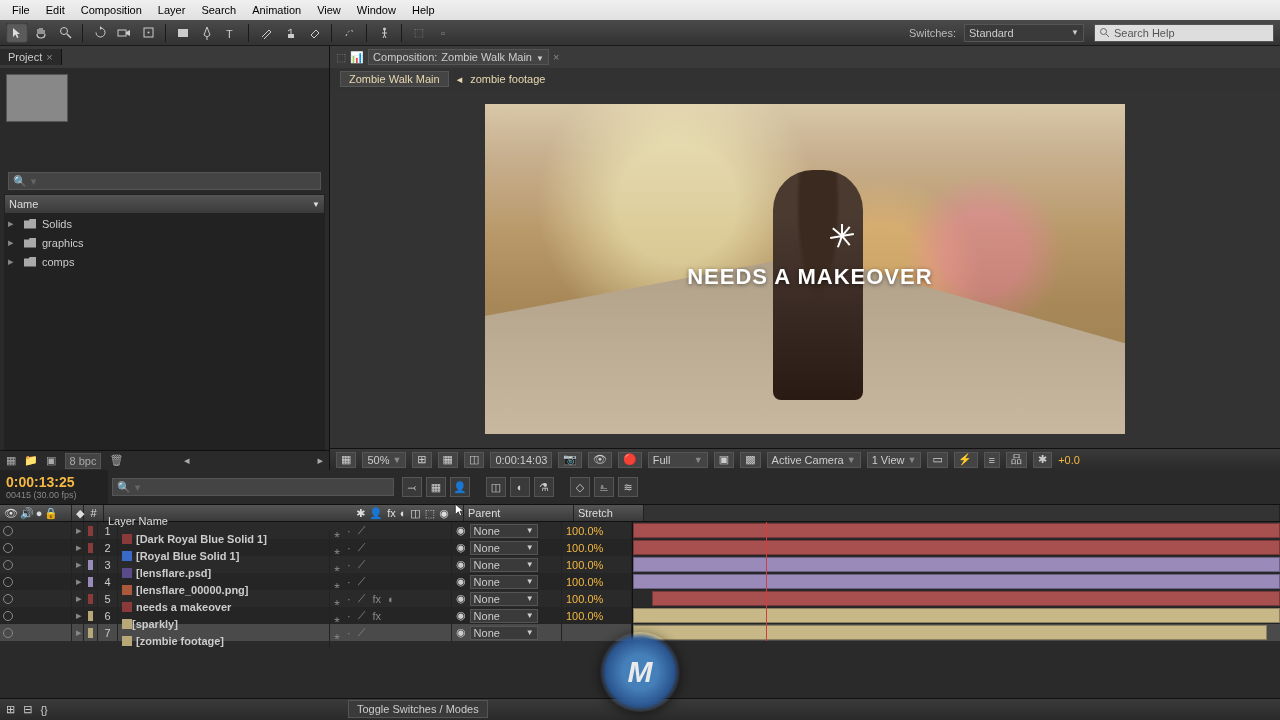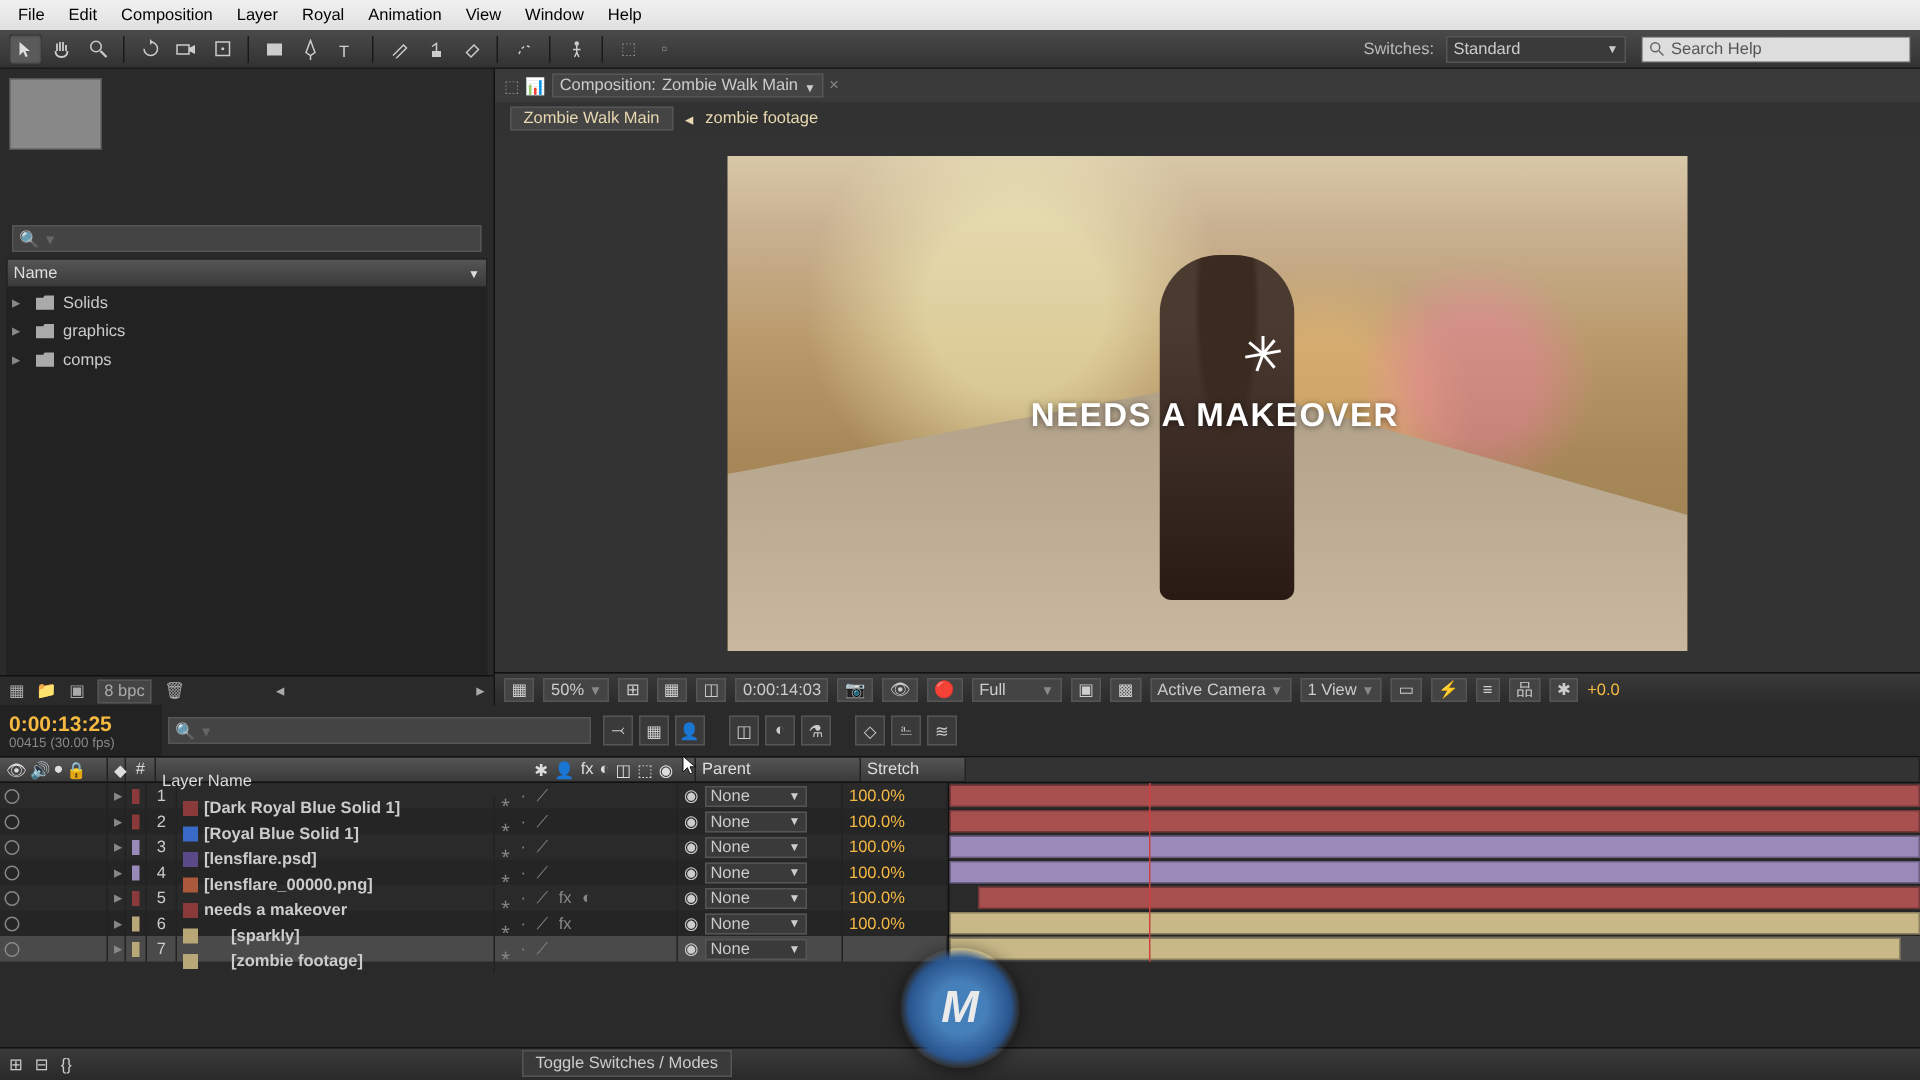--- a/index.html
+++ b/index.html
@@ -115,21 +115,21 @@
 .logo-overlay::after{content:"M"; color:#fff; font-size:30px; font-weight:bold; font-style:italic;}
 </style>
 </head>
 <body>
 
 <div class="menubar">
   <span>File</span>
   <span>Edit</span>
   <span>Composition</span>
   <span>Layer</span>
-  <span>Royal</span>
+  <span>Search</span>
   <span>Animation</span>
   <span>View</span>
   <span>Window</span>
   <span>Help</span>
 </div>
 
 <div class="toolbar">
   <div class="tbtn active">
       <svg width="12" height="12" viewBox="0 0 12 12">
         <path d="M2 1 L2 10 L4.5 7.5 L6 11 L7.5 10.5 L6 7 L9 7 Z" fill="#ddd"></path>
@@ -225,20 +225,23 @@
         <circle cx="4.5" cy="4.5" r="3" stroke="#666" fill="none"></circle>
         <line x1="7" y1="7" x2="10" y2="10" stroke="#666"></line>
       </svg>
     <span>Search Help</span>
   </div>
 </div>
 
 <div class="main">
 
   <div class="project">
+    <div class="panel-tab">
+        <div class="tab"><span>Project</span><span class="close">×</span></div>
+      </div>
     <div style="display:flex">
         <div class="proj-thumb"></div>
       </div>
     <div style="flex:0 0 40px"></div>
     <div class="proj-search">🔍<span style="margin-left:4px;color:#666">▾</span></div>
     <div class="proj-header">
         <span>Name</span>
         <span style="margin-left:auto;font-size:8px">▼</span>
       </div>
     <div class="proj-list">
@@ -587,21 +590,21 @@
     <div class="col vis">
           <span class="eye"></span>
         </div>
     <div class="col" style="width:12px">
           <span class="tw2">▸</span>
         </div>
     <div class="col" style="width:14px">
           <span class="chip2" style="background:#b8a878"></span>
         </div>
     <div class="col c-num">6</div>
-    <div class="col c-name" style="width:212px;gap:22px">
+    <div class="col c-name" style="width:212px;gap:0">
           <span class="chip2" style="background:#b8a878"></span>
           <b>[sparkly]</b>
         </div>
     <div class="col c-sw" style="gap:7px;color:#888;font-size:9px">
       <span>⁎</span>
           <span>·</span>
           <span>⟋</span>
           <span>fx</span>
           <span></span>
           <span></span>
@@ -626,21 +629,21 @@
     <div class="col vis">
           <span class="eye"></span>
         </div>
     <div class="col" style="width:12px">
           <span class="tw2">▸</span>
         </div>
     <div class="col" style="width:14px">
           <span class="chip2" style="background:#b8a878"></span>
         </div>
     <div class="col c-num">7</div>
-    <div class="col c-name" style="width:212px;gap:22px">
+    <div class="col c-name" style="width:212px;gap:4px">
           <span class="chip2" style="background:#b8a878"></span>
           <b>[zombie footage]</b>
         </div>
     <div class="col c-sw" style="gap:7px;color:#888;font-size:9px">
       <span>⁎</span>
           <span>·</span>
           <span>⟋</span>
           <span></span>
           <span></span>
           <span></span>

